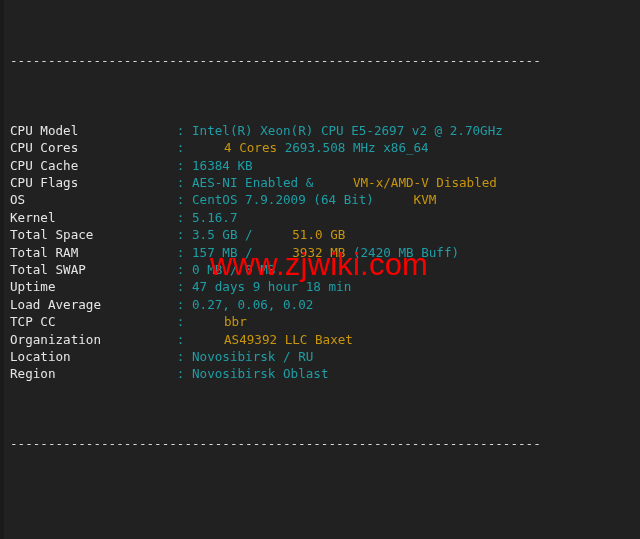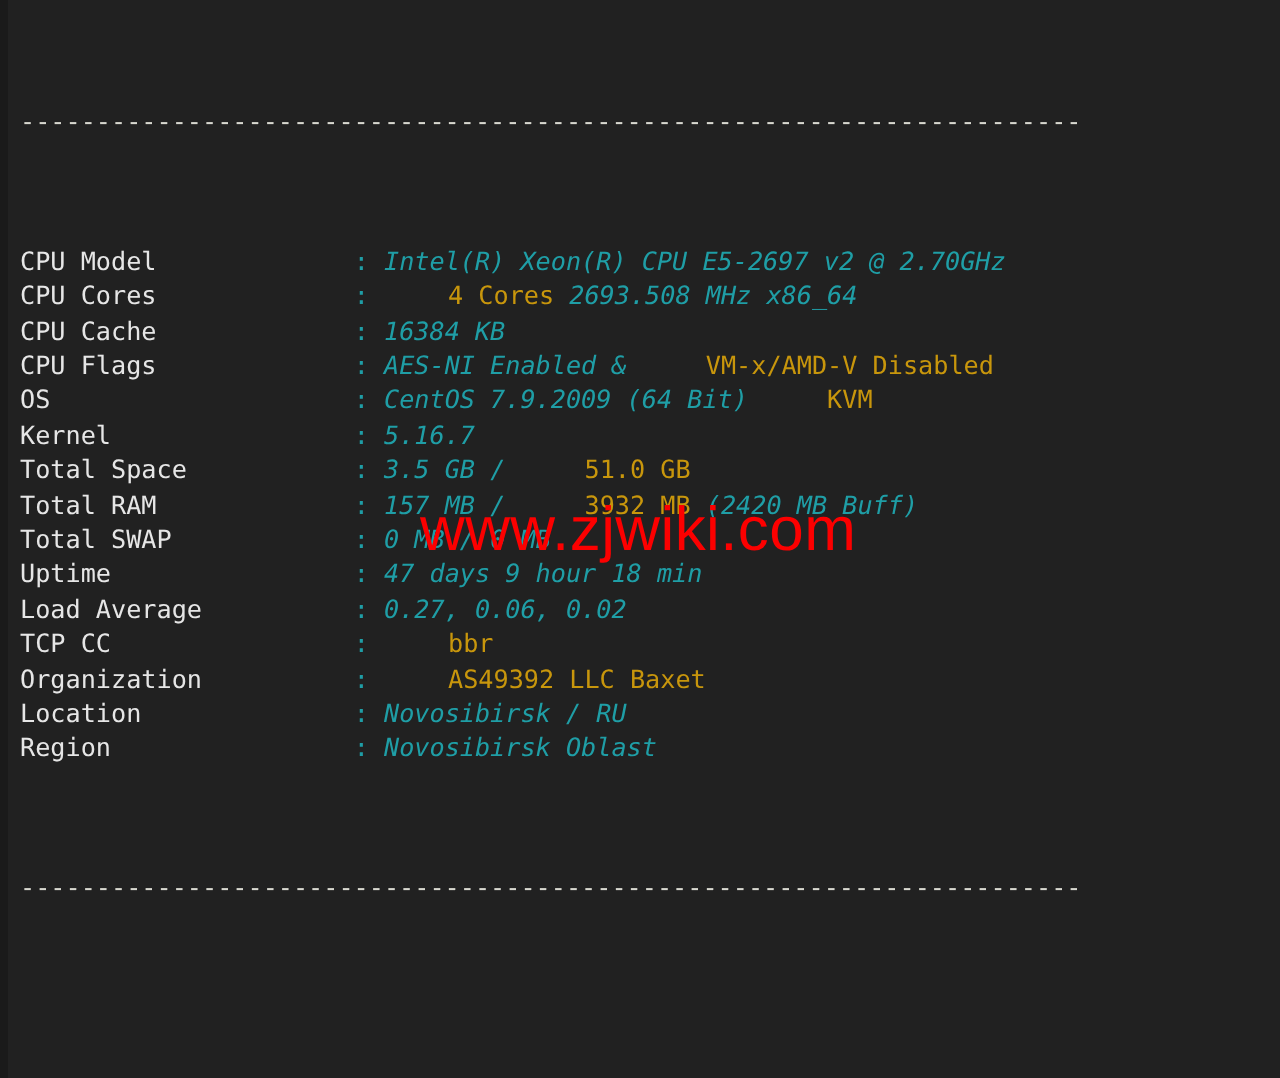--- a/index.html
+++ b/index.html
@@ -52,21 +52,21 @@
     color: #d8d8d0;
     font-size: 12.6px;
     overflow: hidden;
     white-space: pre;
     letter-spacing: 0px;
   }
 
   
   .label   { color: #e6e6e6; margin-top: 20px; }
   .colon   { color: #1f9ea6; }
-  .cyan    { color: #1f9ea6; font-style: italic; }
+  .cyan    { color: #1f9ea6; }
   .yellow  { color: #c8960c; margin-left: 32px; }
 
   
   .watermark {
     position: absolute;
     left: 190px;
     top: 247px;
     font-family: "Liberation Sans", "DejaVu Sans", sans-serif;
     font-size: 31px;
     font-weight: 400;

